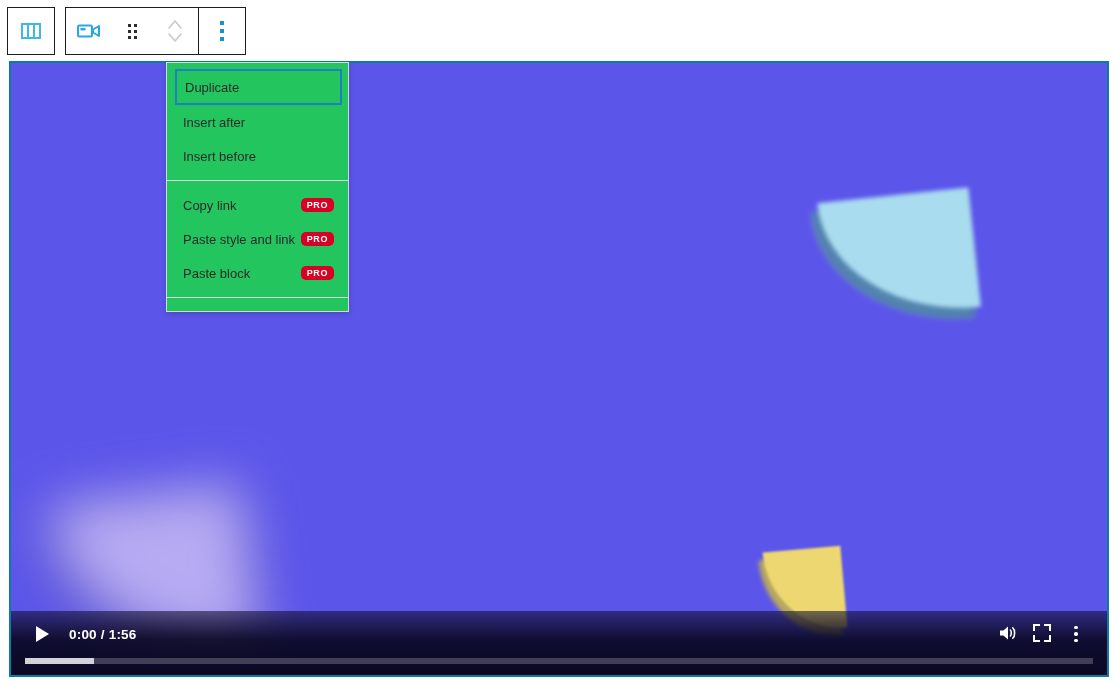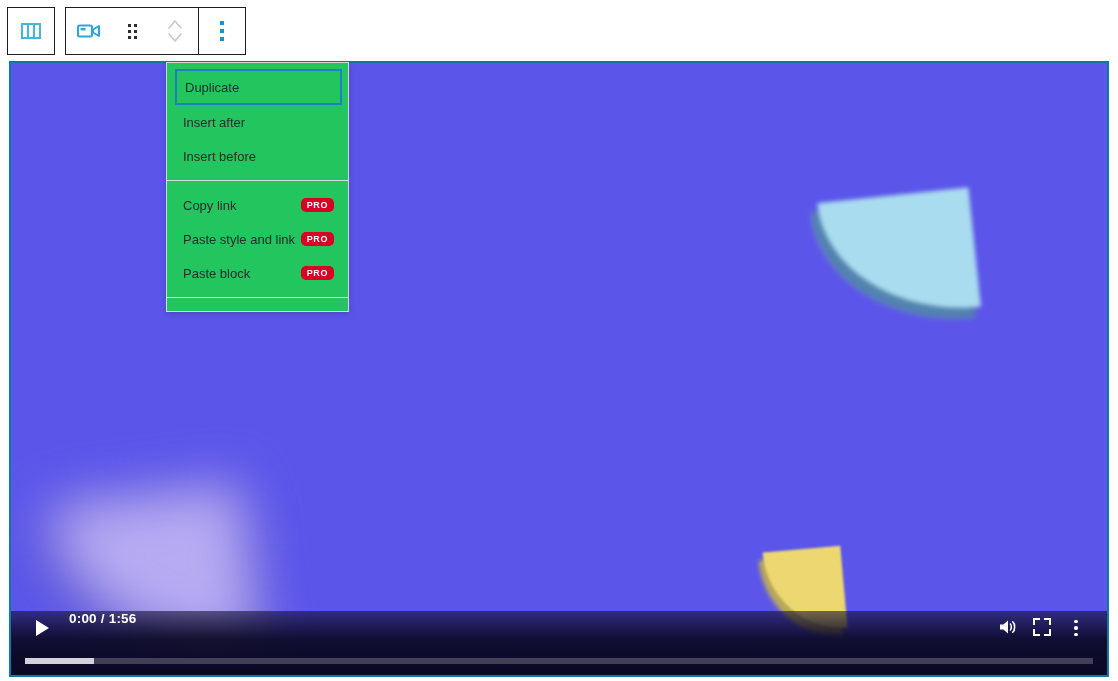--- a/index.html
+++ b/index.html
@@ -210,21 +210,21 @@
     height: 64px;
     background: linear-gradient(to bottom, rgba(13,10,45,0.55) 0%, rgba(10,8,35,0.93) 45%, #0a0822 100%);
     display: flex;
     flex-direction: column;
     justify-content: flex-start;
   }
 
   .player-row {
     height: 46px;
     display: flex;
-    align-items: flex-start;
+    align-items: center;
     padding: 0 14px;
     box-sizing: border-box;
   }
 
   .ctrl {
     display: flex;
     align-items: center;
     justify-content: center;
     width: 34px;
     height: 34px;

